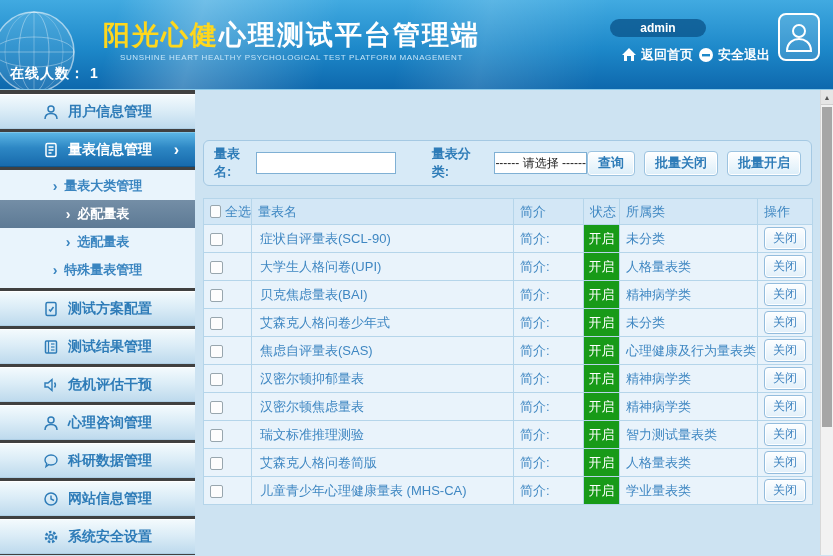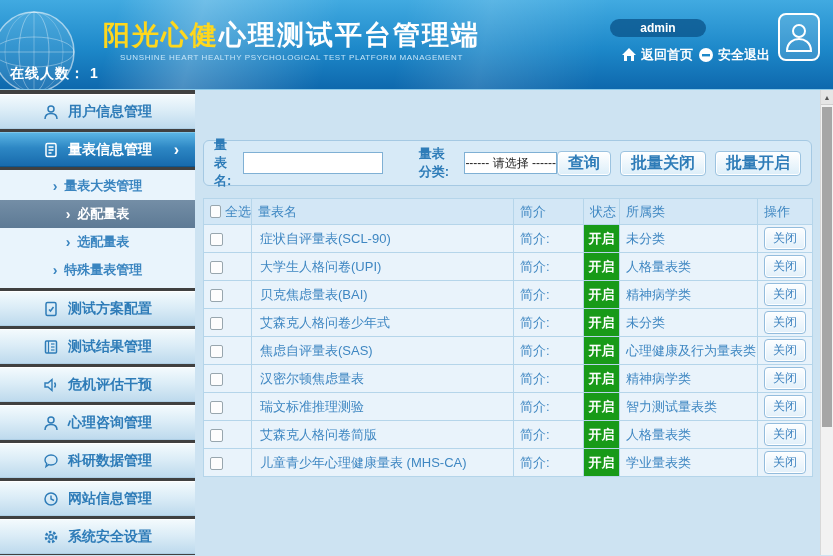--- a/index.html
+++ b/index.html
@@ -52,31 +52,31 @@
   .search-panel { margin:50px 8px 12px 8px; height:46px; border:1px solid #a5c9e3; border-radius:6px;
     background:#d7eaf7; display:flex; align-items:center; padding:0 10px; color:#2e7cb8; font-size:13px; }
   .search-panel label { font-weight:bold; }
   .name-input { width:140px; height:22px; border:1px solid #7fb0d4; background:#fff; margin-left:5px; padding:0 4px; font-size:12px; }
   .cat-label { margin-left:36px; }
   .cat-select { width:100px; height:22px; border:1px solid #7fb0d4; background:#fff; margin-left:15px;
     color:#222; font-size:12px; display:flex; align-items:center; justify-content:center; cursor:pointer; white-space:nowrap; }
   .btns { margin-left:auto; display:flex; gap:9px; }
   .tool-btn { height:25px; padding:0 10px; background:linear-gradient(180deg,#ffffff,#dceef9);
     border:1px solid #9cc3e0; border-radius:4px; box-shadow:inset 0 0 0 1px #fff;
-    color:#2e7cb8; font-size:16px; font-weight:bold; cursor:pointer; white-space:nowrap; }
+    color:#2e7cb8; font-size:13px; font-weight:bold; cursor:pointer; white-space:nowrap; }
 
   
   table { width:609px; margin:0 8px; border-collapse:collapse; table-layout:fixed; font-size:13px; color:#3f87c2; }
   th, td { border:1px solid #b5d5ea; overflow:hidden; white-space:nowrap; }
   th { height:26px; background:#d3e7f6; font-weight:normal; text-align:left; padding-left:6px; }
   td { height:28px; background:#e9f3fb; padding-left:6px; }
   .c-sel { width:48px; } .c-name { width:262px; } .c-intro { width:70px; }
   .c-status { width:36px; } .c-cat { width:138px; } .c-act { width:55px; }
   td.name-cell { padding-left:8px; }
-  td.status-cell { background:#189a18; color:#fff; font-weight:bold; text-align:center; padding:0; }
+  td.status-cell { background:#189a18; color:#fff; font-weight:normal; text-align:center; padding:0; }
   td.action-cell { text-align:center; padding:0; }
   .close-btn { padding:2px 8px; background:linear-gradient(180deg,#fdfeff,#e2f0fa); border:1px solid #93bcdd;
     border-radius:4px; box-shadow:inset 0 0 0 1px #fff; color:#3c82bf; font-size:12px; cursor:pointer; }
   input[type="checkbox"] { appearance:none; -webkit-appearance:none; width:13px; height:13px;
     border:1px solid #98a6ae; border-radius:2px; background:#fdfdfd; vertical-align:middle; cursor:pointer; }
   .selall { display:flex; align-items:center; gap:4px;justify-content:space-between; }
 
   
   .scrollbar { width:13px; flex:none; background:#f2f2f2; border-left:1px solid #d8d8d8; position:relative; }
   .sb-btn { height:15px; background:#e6e6e6; border-bottom:1px solid #cfcfcf; color:#555;
@@ -303,20 +303,28 @@
           <tr>
             <td><input type="checkbox" style=""></td>
             <td class="name-cell">焦虑自评量表(SAS)</td>
             <td>简介:</td>
             <td class="status-cell">开启</td>
             <td>心理健康及行为量表类</td>
             <td class="action-cell"><button class="close-btn">关闭</button></td>
           </tr>
           <tr>
             <td><input type="checkbox" style=""></td>
+            <td class="name-cell">汉密尔顿抑郁量表</td>
+            <td>简介:</td>
+            <td class="status-cell">开启</td>
+            <td>精神病学类</td>
+            <td class="action-cell"><button class="close-btn">关闭</button></td>
+          </tr>
+          <tr>
+            <td><input type="checkbox" style=""></td>
             <td class="name-cell">汉密尔顿焦虑量表</td>
             <td>简介:</td>
             <td class="status-cell">开启</td>
             <td>精神病学类</td>
             <td class="action-cell"><button class="close-btn">关闭</button></td>
           </tr>
           <tr>
             <td><input type="checkbox" style=""></td>
             <td class="name-cell">瑞文标准推理测验</td>
             <td>简介:</td>

